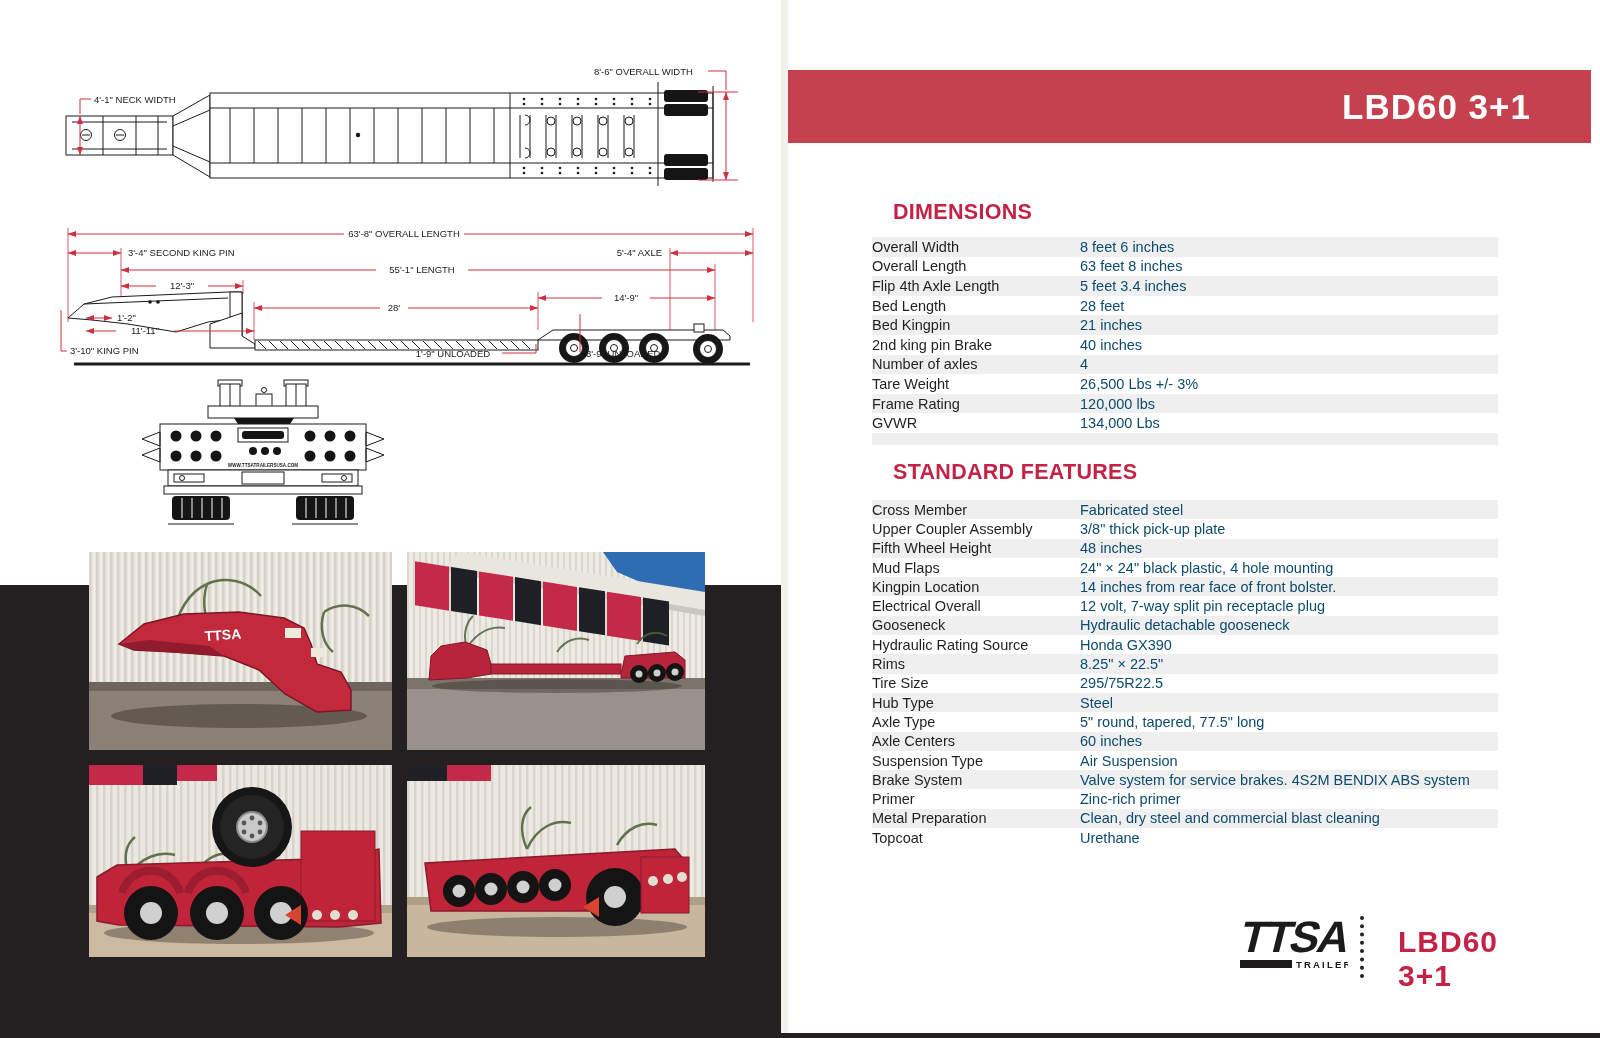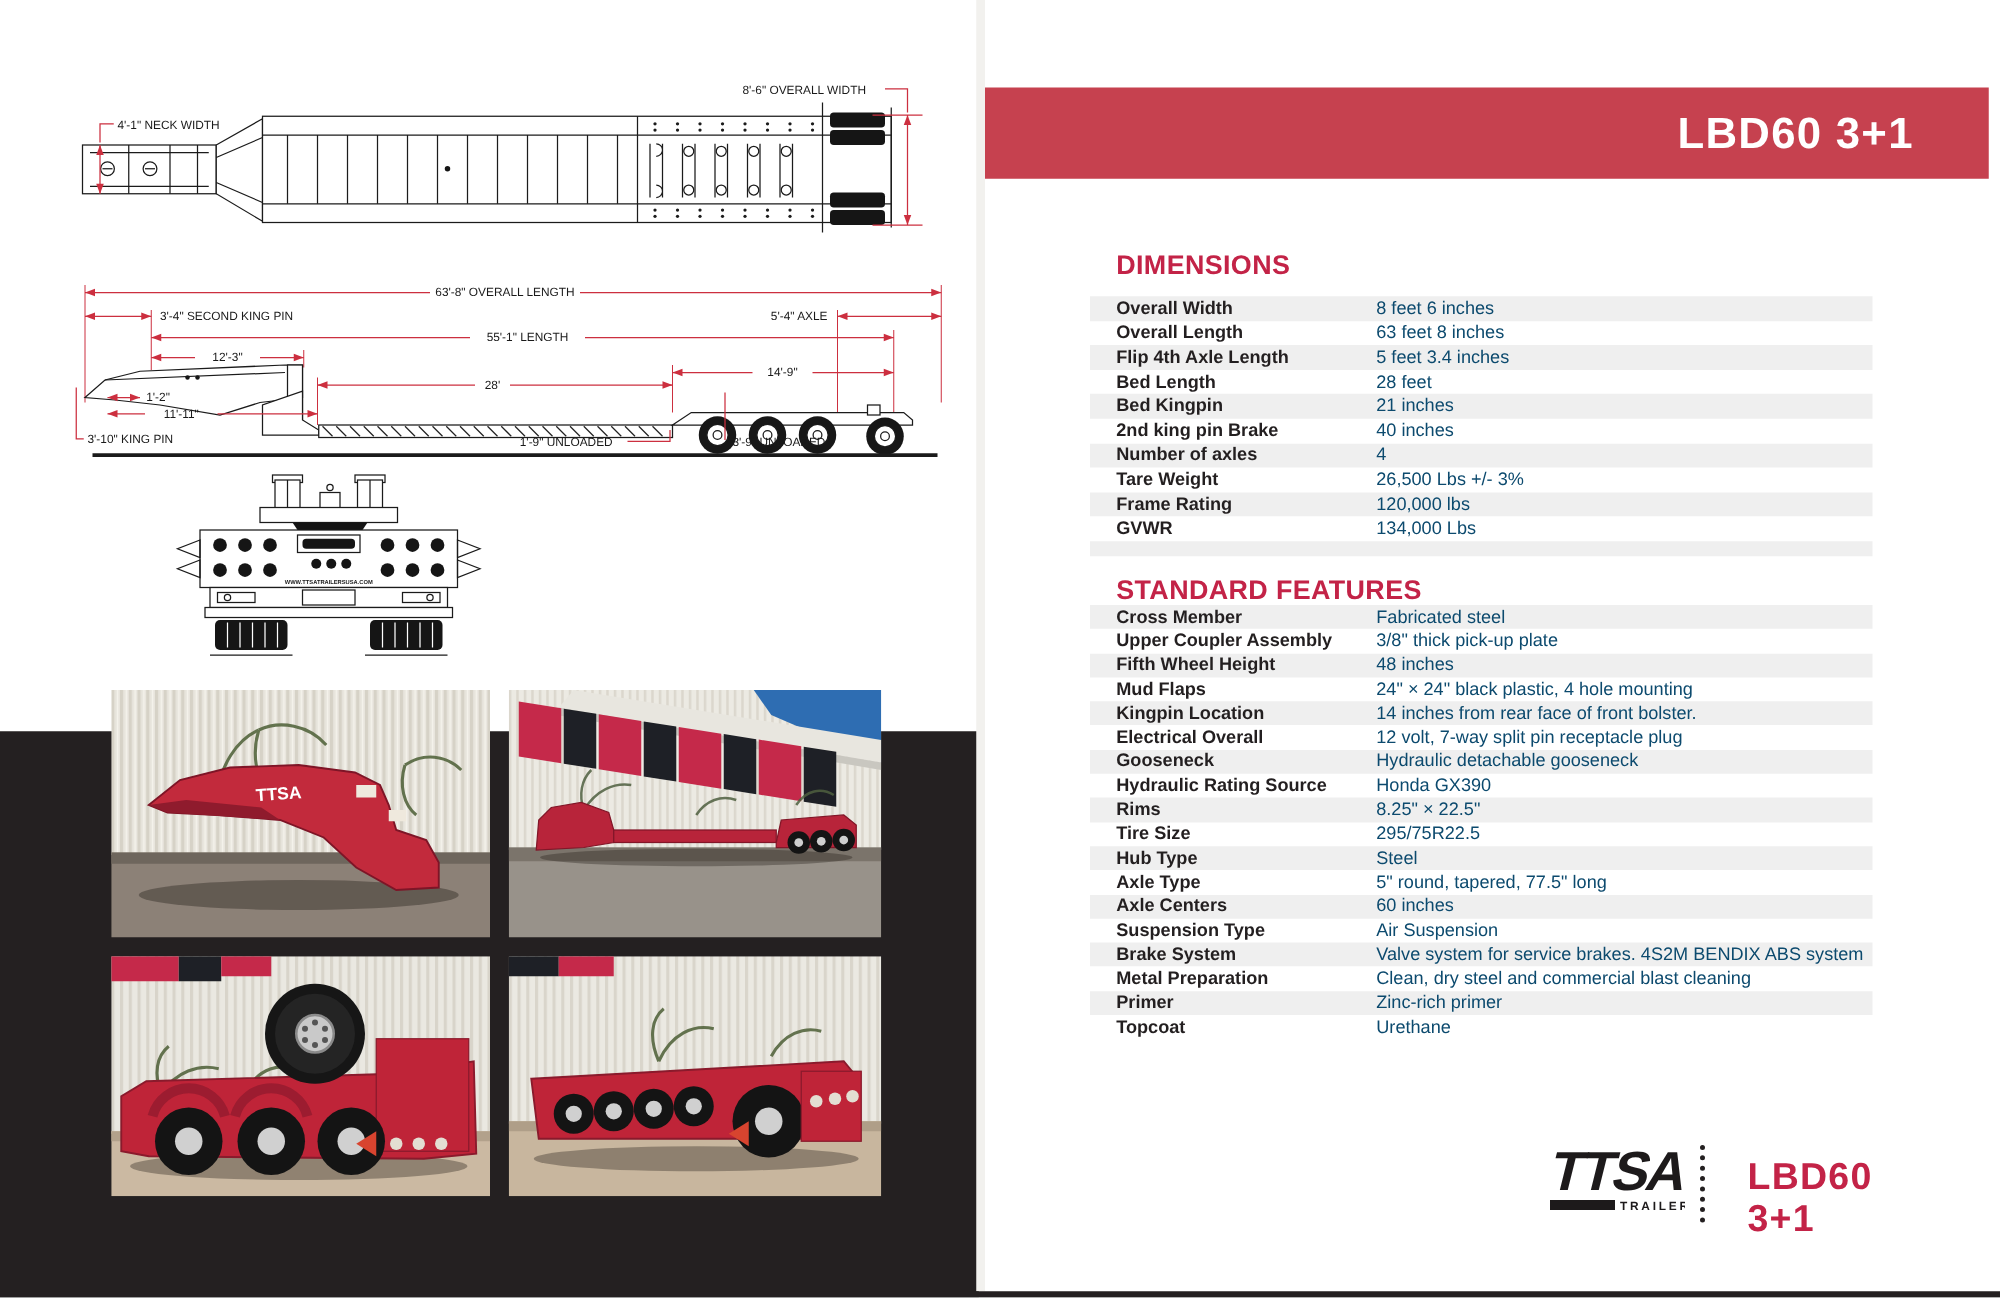--- a/index.html
+++ b/index.html
@@ -18,26 +18,26 @@
           line-height:73px;padding-right:60px;box-sizing:border-box;}
 
   
   .heading{color:#c32347;font-size:21.5px;font-weight:800;letter-spacing:.3px;margin:0;text-align:center;}
   .dims-heading{left:893px;top:200px;}
   .feat-heading{left:893px;top:460px;}
 
   
   .spec-table{left:872px;width:626px;}
   .dims-table{top:237px;}
-  .feat-table{top:484px;}
+  .feat-table{top:500px;}
   .spec-row{display:flex;align-items:center;height:19.6px;}
   .feat-table .spec-row{height:19.3px;}
   .spec-row:nth-of-type(odd){background:#efefef;}
   .spec-row.endcap{height:12px;}
-  .spec-label{width:208px;padding-left:21px;flex:none;font-weight:bold;
+  .spec-label{width:208px;flex:none;font-weight:normal;
               font-size:14.5px;color:#231f20;white-space:nowrap;}
   .spec-value{flex:1;font-size:14.5px;color:#0c4a6e;white-space:nowrap;}
 
   
   .drawing{overflow:visible;}
   .plan-view{left:58px;top:60px;}
   .side-view{left:58px;top:218px;}
   .rear-view{left:138px;top:376px;}
   .dwg-text{font-family:"Liberation Sans",sans-serif;font-size:9.5px;fill:#1a1a1a;}
   .dim{stroke:#cc2f3f;stroke-width:1;fill:none;}
@@ -651,27 +651,27 @@
         <span class="spec-label">Suspension Type</span>
         <span class="spec-value">Air Suspension</span>
       </div>
 
       <div class="spec-row">
         <span class="spec-label">Brake System</span>
         <span class="spec-value">Valve system for service brakes. 4S2M BENDIX ABS system</span>
       </div>
 
       <div class="spec-row">
+        <span class="spec-label">Primer</span>
+        <span class="spec-value">Zinc-rich primer</span>
+      </div>
+
+      <div class="spec-row">
         <span class="spec-label">Metal Preparation</span>
         <span class="spec-value">Clean, dry steel and commercial blast cleaning</span>
-      </div>
-
-      <div class="spec-row">
-        <span class="spec-label">Primer</span>
-        <span class="spec-value">Zinc-rich primer</span>
       </div>
 
       <div class="spec-row">
         <span class="spec-label">Topcoat</span>
         <span class="spec-value">Urethane</span>
       </div>
     </div>
 
   <svg class="abs" style="left:1238px;top:908px;" width="110" height="70" viewBox="0 0 110 70">
     <g transform="skewX(-14)">

